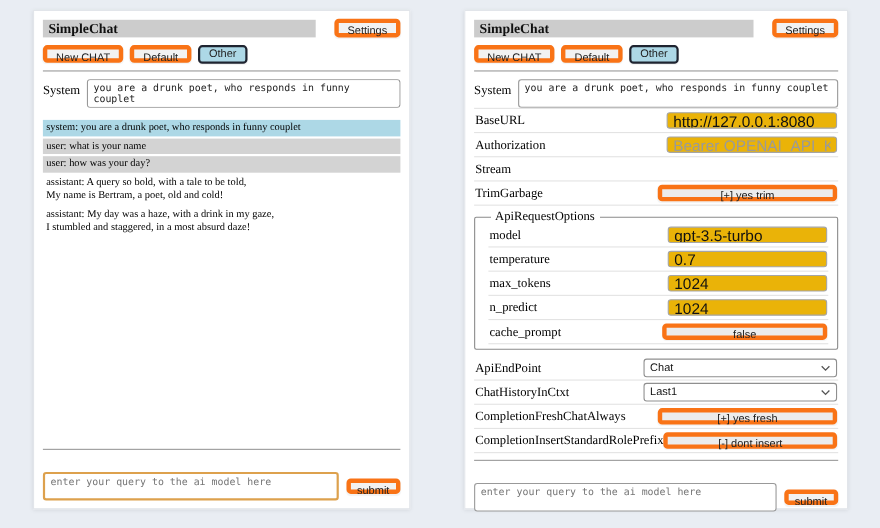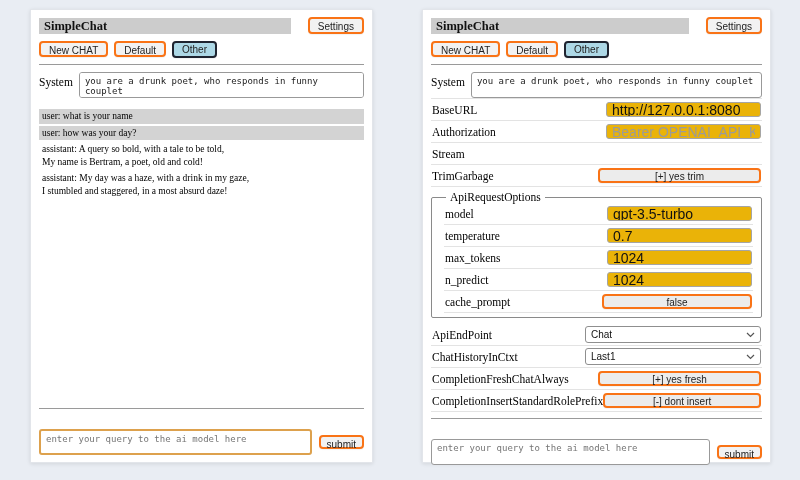--- a/index.html
+++ b/index.html
@@ -17,21 +17,21 @@
   .panel-right{left:422px;width:349px;}
 
   
   .header-row{display:flex;align-items:center;gap:17px;}
   .title-strip{
     flex:1;background:#cccccc;height:16px;line-height:16px;
     font-weight:bold;font-size:12.5px;padding-left:5px;color:#111;
   }
   button{
     font-family:"Liberation Sans", sans-serif;
-    background:#f2f2f2;border:2px solid #f97316;border-radius:4px;
+    background:#f2f2f2;border:4px solid #f97316;border-radius:4px;
     font-size:10px;color:#222;padding:1px 8px;height:17px;line-height:13px;
     box-shadow:0 1px 1px rgba(0,0,0,0.05);
   }
   .toolbar{display:flex;gap:6px;margin-top:7px;}
   .toolbar button{height:16px;}
   .toolbar button.selected{
     background:#add8e6;border:2px solid #1f2430;height:17px;line-height:11px;
   }
   .hr{border-top:1px solid #9a9a9a;margin:6px 0 5px 0;height:0;}
   .system-row{display:flex;gap:6px;margin-top:2px;align-items:flex-start;}
@@ -101,20 +101,21 @@
     <button>New CHAT</button>
     <button>Default</button>
     <button class="selected">Other</button>
   </div>
   <div class="hr"></div>
   <div class="system-row">
     <div class="system-label">System</div>
     <textarea class="system-textarea" style="">you are a drunk poet, who responds in funny couplet</textarea>
   </div>
   <div class="chat-list">
+    <div class="msg msg-system">system: you are a drunk poet, who responds in funny couplet</div>
     <div class="msg msg-user">user: what is your name</div>
     <div class="msg msg-user">user: how was your day?</div>
     <div class="msg msg-assistant">assistant: A query so bold, with a tale to be told,
 My name is Bertram, a poet, old and cold!</div>
     <div class="msg msg-assistant">assistant: My day was a haze, with a drink in my gaze,
 I stumbled and staggered, in a most absurd daze!</div>
   </div>
   <div class="footer">
     <div class="hr"></div>
     <div class="query-row">

